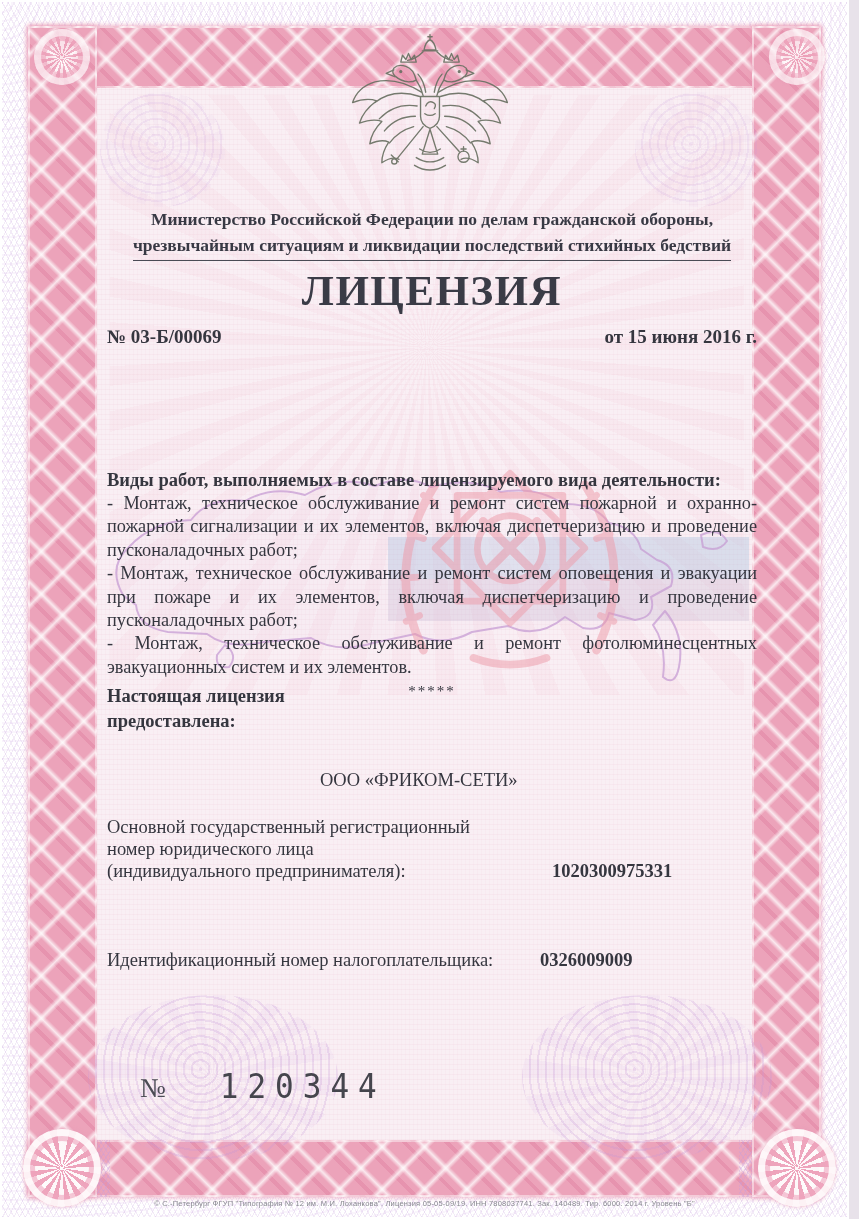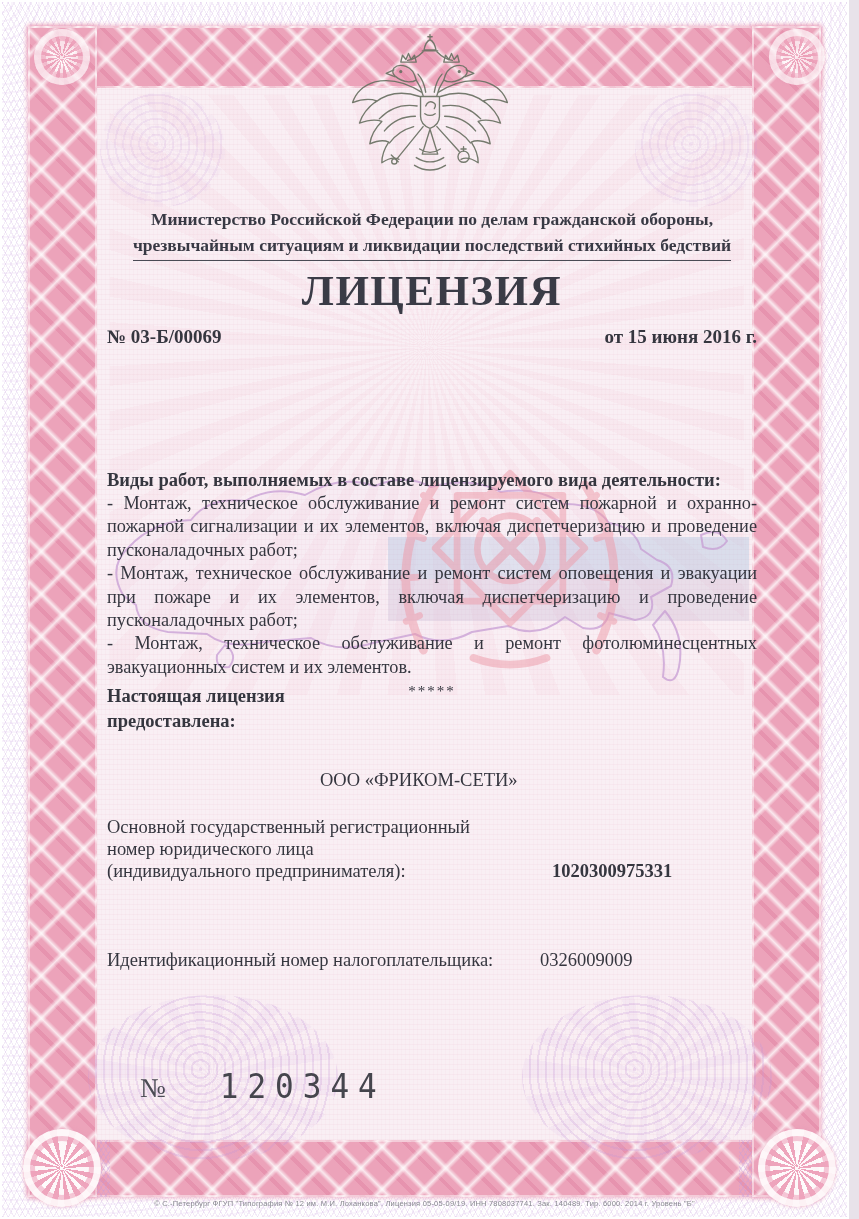--- a/index.html
+++ b/index.html
@@ -90,21 +90,21 @@
   .stars{text-align:center;font-size:15px;letter-spacing:2px;margin-top:1px;}
   .licensee{top:684px;display:flex;font-weight:bold;font-size:18.5px;line-height:25px;flex-direction:column;}
   .licensee .lbl{width:213px;flex:none;}
   .licensee .val{padding-top:25px;}
   .short-name{top:770px;left:320px;font-size:18.5px;}
   .ogrn{top:816px;display:flex;font-size:18.5px;line-height:22px;gap:12px;}
   .ogrn .lbl{width:433px;flex:none;}
   .ogrn .val{font-weight:bold;align-self:flex-end;}
   .inn{top:902px;display:flex;font-size:18.5px;margin-top:48px;}
   .inn .lbl{width:433px;flex:none;}
-  .inn .val{font-weight:normal;}
+  .inn .val{font-weight:bold;}
   .serial{top:1068px;left:140px;width:500px;display:flex;align-items:baseline;color:#4c4c55;}
   .serial .pfx{font-size:27px;letter-spacing:2px;margin-right:52px;}
   .serial .num{font-family:"DejaVu Sans Mono",monospace;font-size:31px;letter-spacing:9px;color:#45454d;transform:scaleY(1.06);}
   .print-info{position:absolute;left:0;right:0;top:1199px;text-align:center;
     font-family:"Liberation Sans",sans-serif;font-size:7.5px;color:#87878f;letter-spacing:.2px;z-index:11;}
   .emblem{position:absolute;left:344px;top:30px;width:172px;height:176px;z-index:9;}
 </style>
 </head>
 <body>
 

